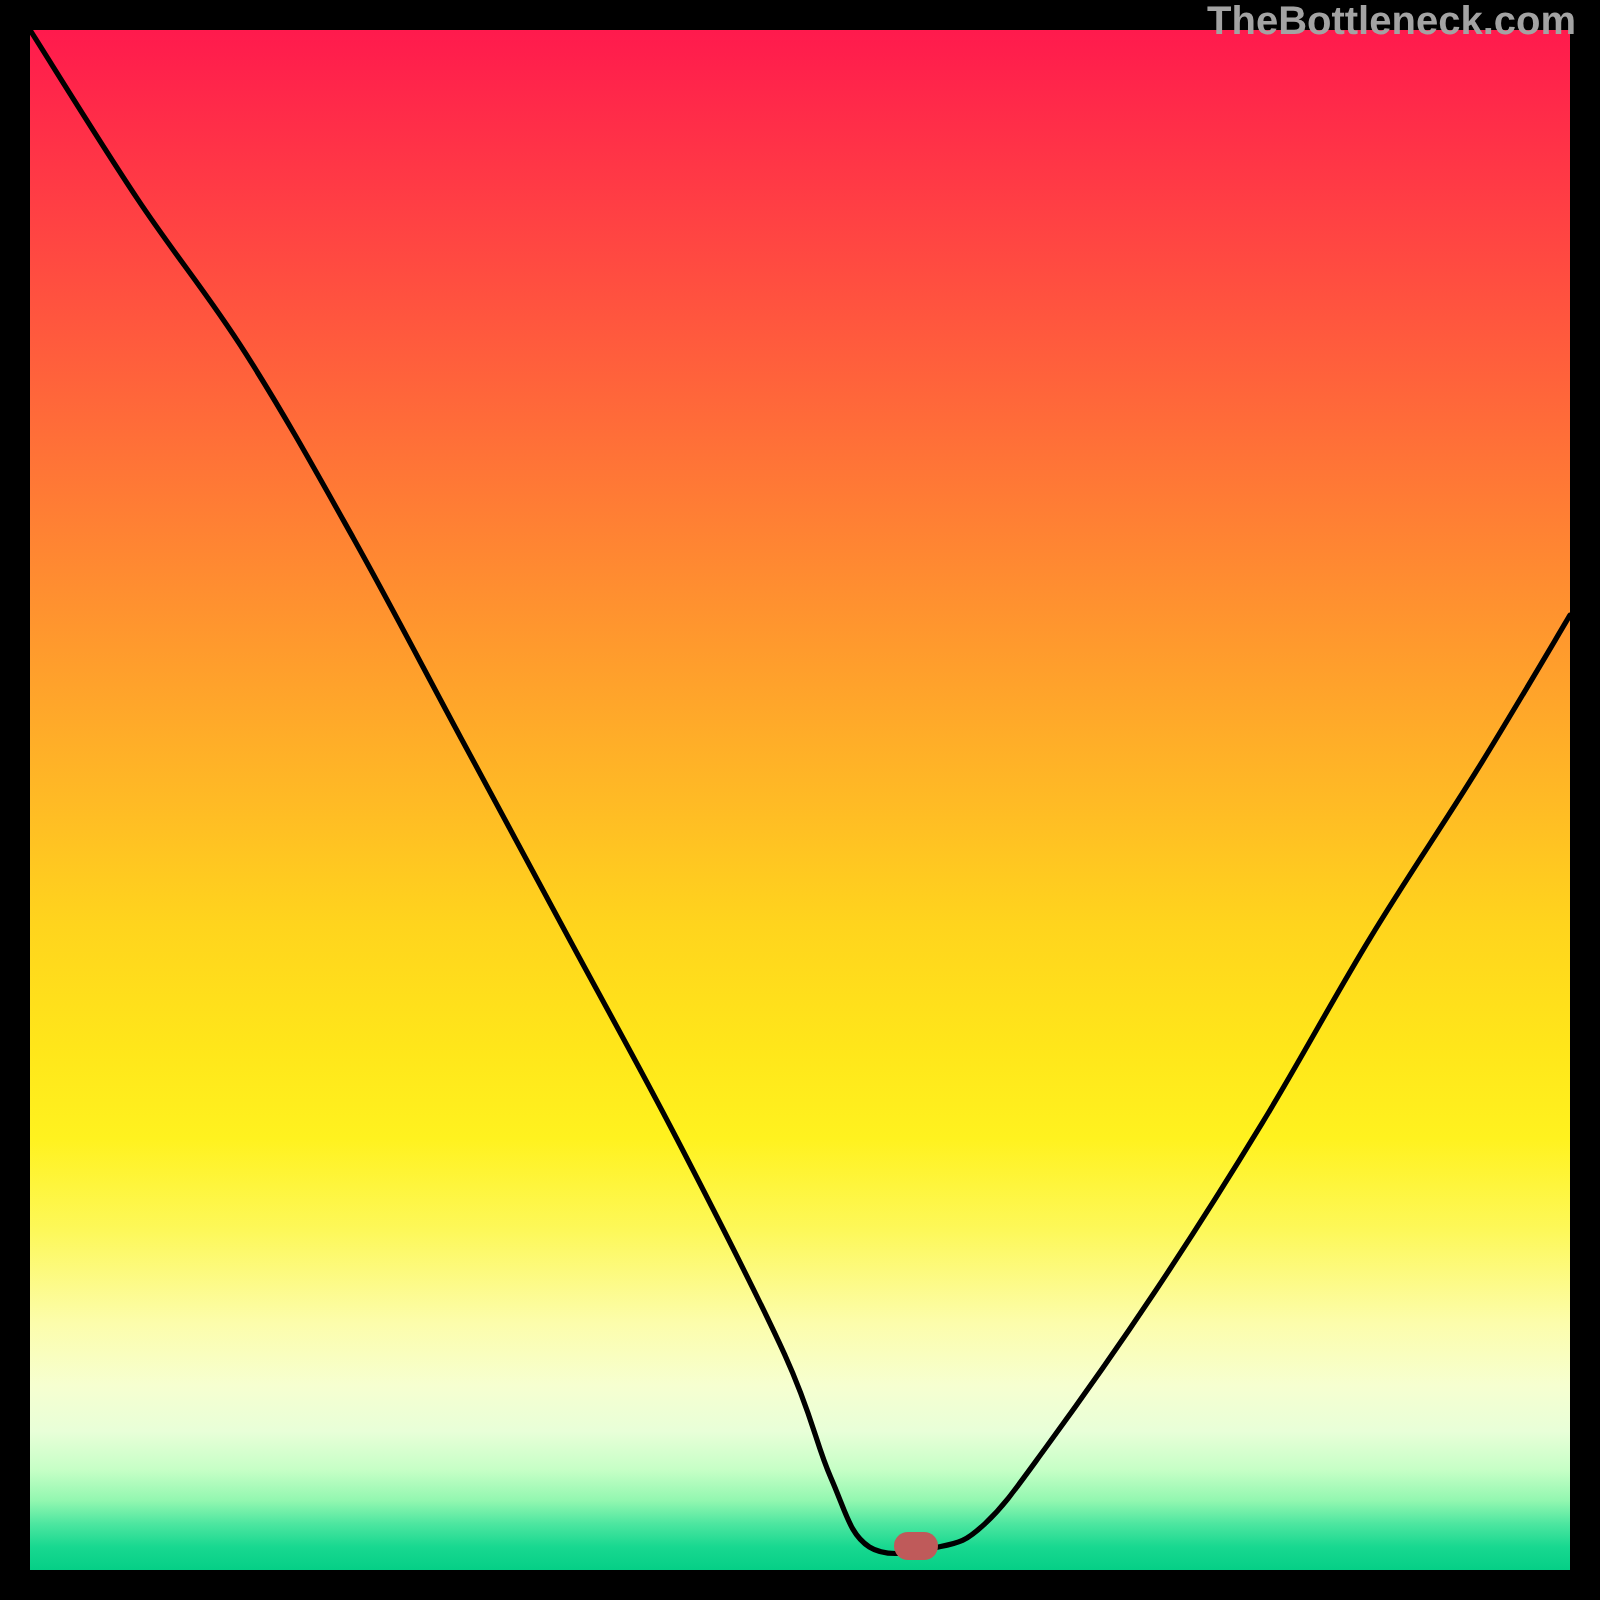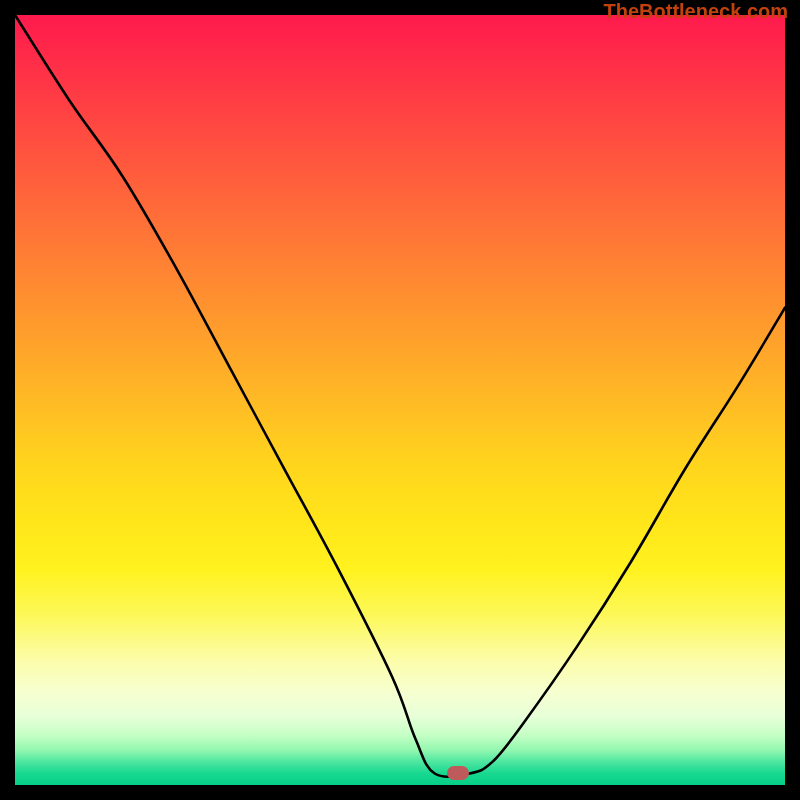--- a/index.html
+++ b/index.html
@@ -57,21 +57,21 @@
     height: 14px;
     border-radius: 7px;
     transform: translate(-50%, -50%);
   }
   .watermark {
     position: absolute;
     right: 12px;
     top: 0px;
     font-size: 20px;
     font-weight: 600;
-    color: #c2410c;
+    color: #a3a3a3;
   }
 </style>
 </head>
 <body>
 
 <div class="container">
   <div class="plot-area">
     <svg viewBox="0 0 770 770">
       <path id="curve-path" fill="none" stroke="#000" stroke-width="2.6" stroke-linejoin="round" stroke-linecap="round" d="M 0.0 0.0 C 9.7 15.2, 34.5 55.6, 53.9 84.7 C 73.3 113.8, 88.4 131.2, 107.8 161.7 C 127.2 192.2, 142.3 219.5, 161.7 254.1 C 181.1 288.8, 196.2 318.2, 215.6 354.2 C 235.0 390.2, 250.1 418.3, 269.5 454.3 C 288.9 490.3, 304.0 517.0, 323.4 554.4 C 342.8 591.8, 363.4 631.7, 377.3 662.2 C 391.2 692.7, 392.8 706.5, 400.4 723.8 C 408.0 741.1, 409.9 752.2, 419.7 758.5 C 429.4 764.7, 443.9 760.5, 454.3 758.5 C 464.7 756.4, 467.7 755.9, 477.4 746.9 C 487.1 737.9, 493.0 729.2, 508.2 708.4 C 523.4 687.6, 542.7 660.5, 562.1 631.4 C 581.5 602.3, 596.6 578.6, 616.0 546.7 C 635.4 514.8, 650.5 486.2, 669.9 454.3 C 689.3 422.4, 705.8 398.7, 723.8 369.6 C 741.8 340.5, 761.7 306.5, 770.0 292.6"></path>
     </svg>

